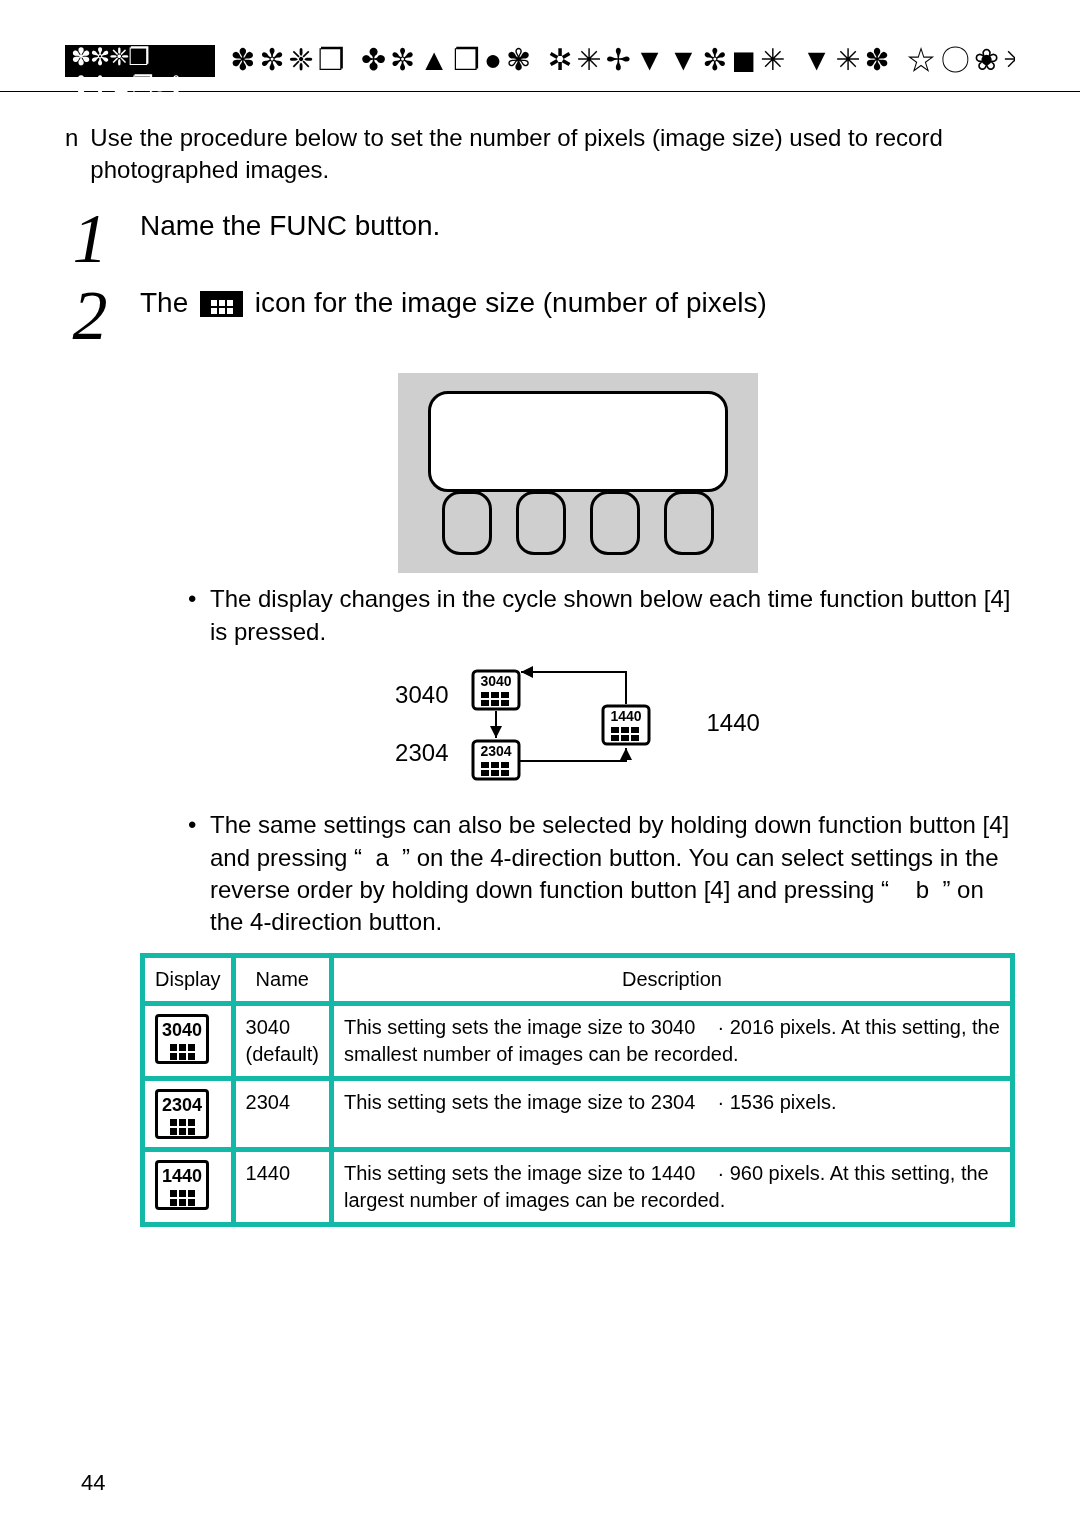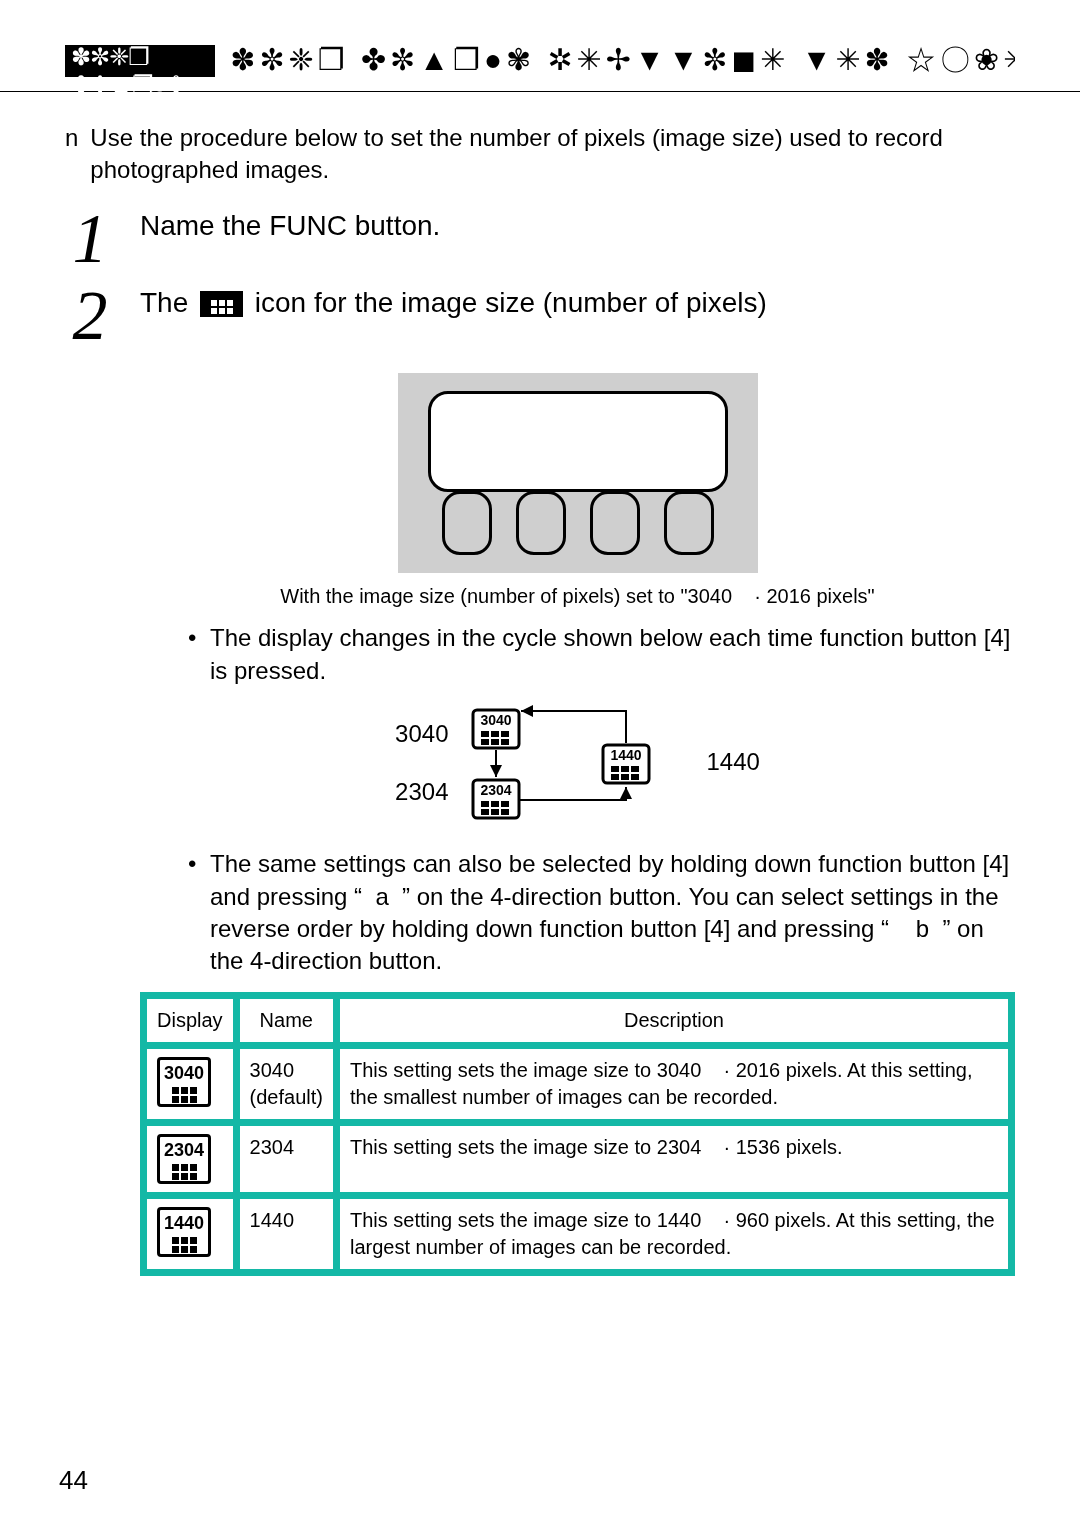--- a/index.html
+++ b/index.html
@@ -162,21 +162,21 @@
   .cycle-right {
     font-size: 24px;
   }
   table.desc {
     border-collapse: collapse;
     width: 100%;
     margin-top: 14px;
     font-size: 20px;
   }
   table.desc th, table.desc td {
-    border: 7px solid #14b8a6;
+    border: 5px solid #14b8a6;
     padding: 8px 10px;
     vertical-align: top;
     text-align: left;
   }
   table.desc th {
     font-weight: normal;
     text-align: center;
   }
   .disp-chip {
     display: inline-block;
@@ -196,22 +196,22 @@
     justify-content: center;
   }
   .disp-chip .mini-grid span {
     background: #000;
   }
   .td-disp { text-align: center; }
   .td-name { text-align: center; }
   .page-num {
     position: absolute;
     bottom: 40px;
-    left: 59px;
-    font-size: 26px;
+    left: 81px;
+    font-size: 22px;
   }
 </style>
 </head>
 <body>
 
 <div class="header">
   <div class="header-bar">
     <span class="black-block">
       <span class="black-block-text">✽✼❈❐ ✤✼▲❐●✾</span>
     </span>
@@ -249,21 +249,20 @@
 
       <div class="rear-panel">
         <div class="rear-screen"></div>
         <div class="rear-buttons">
           <div class="rear-btn"></div>
           <div class="rear-btn"></div>
           <div class="rear-btn"></div>
           <div class="rear-btn"></div>
         </div>
       </div>
-      <div class="caption">With the image size (number of pixels) set to "3040&nbsp;&nbsp;&nbsp;&nbsp;·  2016 pixels"</div>
 
       <div class="bullet">
         <span class="dot">•</span>
         <span>The display changes in the cycle shown below each time function button [4] is pressed.</span>
       </div>
 
       <div class="cycle">
         <div class="cycle-col-left">
           <div>3040</div>
           <div>2304</div>

